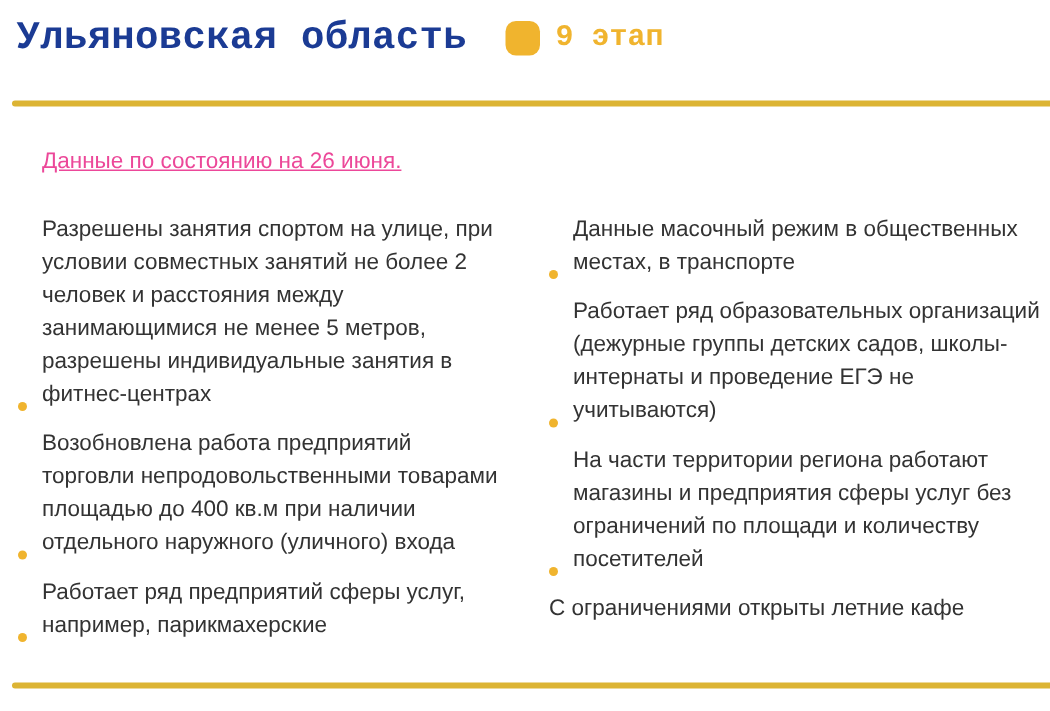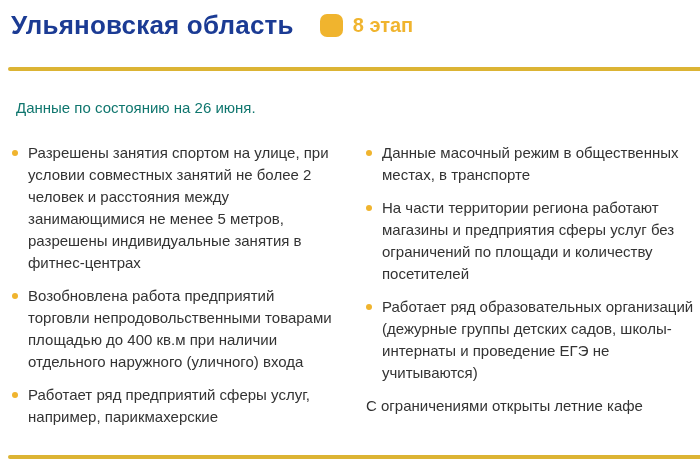--- a/index.html
+++ b/index.html
@@ -14,20 +14,21 @@
     background: #ffffff;
     font-family: "Liberation Sans", sans-serif;
     color: #333333;
     overflow: hidden;
   }
   .header-row {
     display: flex;
     align-items: center;
     gap: 26px;
     padding: 9px 0 0 11px;
+    font-family: Liberation Mono, monospace;
   }
   .region-title {
     font-size: 26px;
     font-weight: bold;
     color: #1b3b94;
     letter-spacing: 0.2px;
     line-height: 32px;
   }
   .stage-badge {
     display: flex;
@@ -59,37 +60,38 @@
     left: 8px;
     right: 0;
     bottom: 15px;
     height: 4px;
     background: #dcb434;
     border-radius: 2px 0 0 2px;
   }
   .status-line {
     font-size: 15px;
     line-height: 20px;
-    color: #0f766e;
-    margin: 27px 0 0 16px;
+    color: #ec4899;
+    margin: 27px 0 0 28px;
+    text-decoration: underline;
   }
   .columns {
     display: grid;
     grid-template-columns: 1fr 1fr;
     column-gap: 26px;
     padding: 24px 6px 0 12px;
   }
   ul.bullet-list {
     list-style: none;
     margin: 0;
     padding: 0;
   }
   li.bullet-item {
     display: flex;
-    align-items: flex-start;
+    align-items: flex-end;
     gap: 10px;
     margin-bottom: 11px;
     font-size: 15px;
     line-height: 22px;
     color: #333333;
   }
   .bullet-dot {
     flex: 0 0 auto;
     width: 6px;
     height: 6px;
@@ -103,21 +105,21 @@
 </style>
 </head>
 <body>
 
 <div class="page">
 
   <div class="header-row">
     <div class="region-title">Ульяновская область</div>
     <div class="stage-badge">
       <span class="stage-square"></span>
-      <span class="stage-label">8 этап</span>
+      <span class="stage-label">9 этап</span>
     </div>
   </div>
 
   <div class="rule rule-top"></div>
 
   <div class="status-line">Данные по состоянию на 26 июня.</div>
 
   <div class="columns">
 
     <ul class="bullet-list">
@@ -135,25 +137,25 @@
       </li>
     </ul>
 
     <ul class="bullet-list">
       <li class="bullet-item">
         <span class="bullet-dot"></span>
         <span class="bullet-text">Данные масочный режим в общественных местах, в транспорте</span>
       </li>
       <li class="bullet-item">
         <span class="bullet-dot"></span>
-        <span class="bullet-text">На части территории региона работают магазины и предприятия сферы услуг без ограничений по площади и количеству посетителей</span>
+        <span class="bullet-text">Работает ряд образовательных организаций (дежурные группы детских садов, школы-интернаты и проведение ЕГЭ не учитываются)</span>
       </li>
       <li class="bullet-item">
         <span class="bullet-dot"></span>
-        <span class="bullet-text">Работает ряд образовательных организаций (дежурные группы детских садов, школы-интернаты и проведение ЕГЭ не учитываются)</span>
+        <span class="bullet-text">На части территории региона работают магазины и предприятия сферы услуг без ограничений по площади и количеству посетителей</span>
       </li>
       <li class="bullet-item">
 
         <span class="bullet-text">С ограничениями открыты летние кафе</span>
       </li>
     </ul>
 
   </div>
 
   <div class="rule-bottom"></div>

